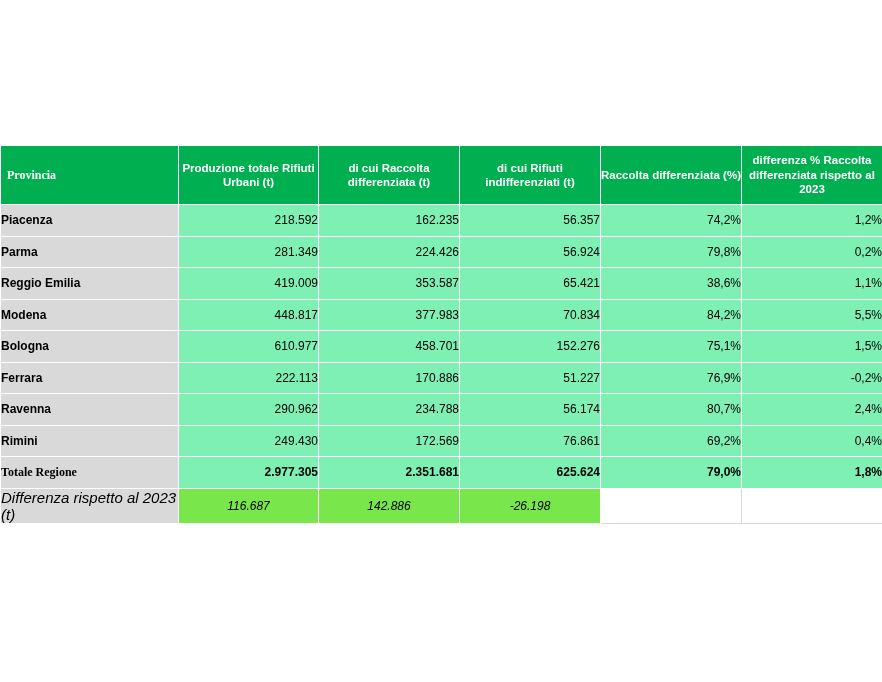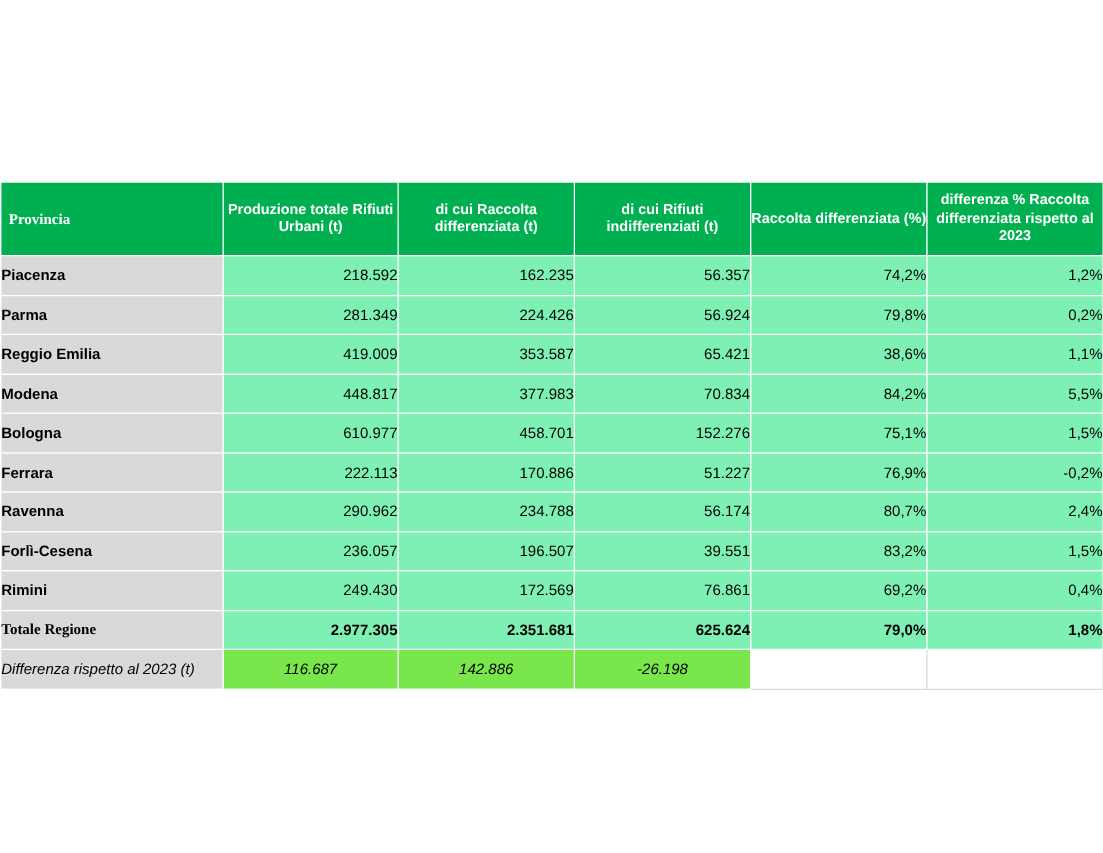--- a/index.html
+++ b/index.html
@@ -78,21 +78,21 @@
     font-family: Liberation Serif, serif;
   }
   tr.total td.val {
     background: #7ff0b4;
     font-weight: bold;
   }
   tr.diff td.label {
     background: #d9d9d9;
     font-style: italic;
     font-weight: normal;
-    font-size: 12px;
+    font-size: 15px;
   }
   tr.diff td.val {
     background: #79e64b;
     font-style: italic;
     text-align: center;
   }
   tr.diff td.empty {
     background: #ffffff;
     border: 1px solid #d9d9d9;
   }
@@ -171,28 +171,20 @@
       </tr>
       <tr>
         <td class="label">Ravenna</td>
         <td class="val">290.962</td>
         <td class="val">234.788</td>
         <td class="val">56.174</td>
         <td class="val">80,7%</td>
         <td class="val">2,4%</td>
       </tr>
       <tr>
-        <td class="label">Forlì-Cesena</td>
-        <td class="val">236.057</td>
-        <td class="val">196.507</td>
-        <td class="val">39.551</td>
-        <td class="val">83,2%</td>
-        <td class="val">1,5%</td>
-      </tr>
-      <tr>
         <td class="label">Rimini</td>
         <td class="val">249.430</td>
         <td class="val">172.569</td>
         <td class="val">76.861</td>
         <td class="val">69,2%</td>
         <td class="val">0,4%</td>
       </tr>
       <tr class="total">
         <td class="label">Totale Regione</td>
         <td class="val">2.977.305</td>

